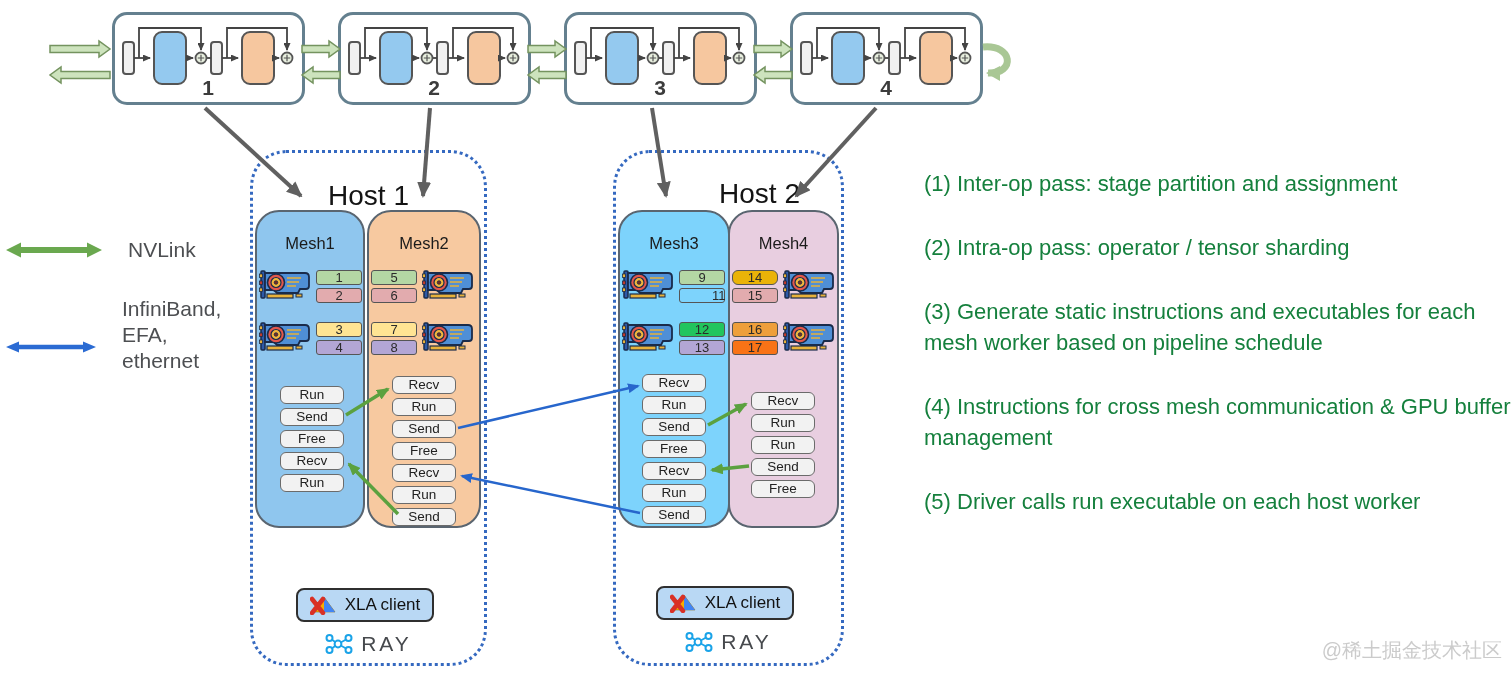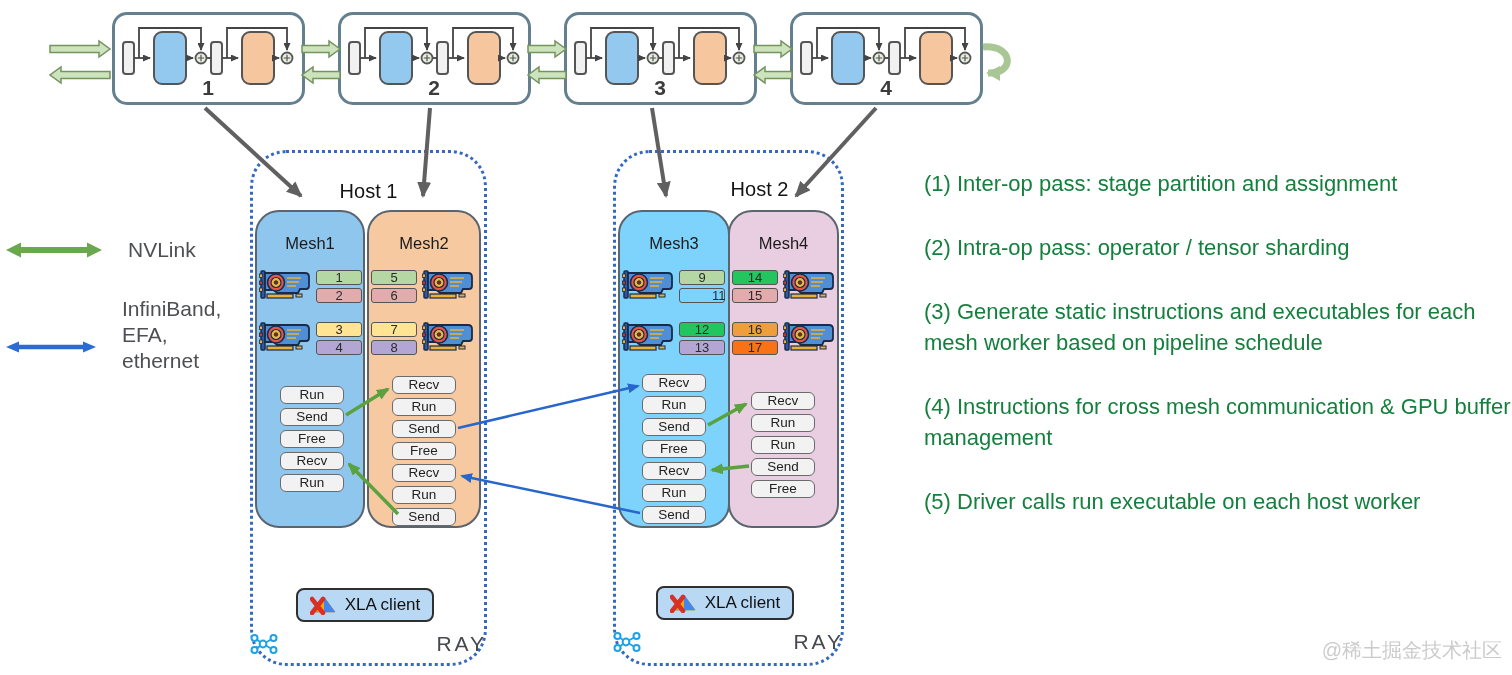--- a/index.html
+++ b/index.html
@@ -19,21 +19,21 @@
     position:absolute; left:50%; bottom:2px; transform:translateX(-54%);
     font-size:21px; font-weight:bold; color:#3c3c3c;
   }
 
   
   .host-box {
     position:absolute; top:150px; height:516px;
     border:3.5px dotted #3569c0; border-radius:36px; background:transparent;
   }
   .host-title {
-    position:absolute; text-align:center; font-size:20px; color:#141414;
+    position:absolute; text-align:center; font-size:28px; color:#141414;
   }
 
   
   .mesh {
     position:absolute; top:210px; height:318px;
     border:2px solid #5a6570; border-radius:24px;
   }
   .mesh-title { text-align:center; margin-top:22px; font-size:16.5px; color:#1b1b1b; }
 
   .gpu-row { position:absolute; display:flex; align-items:center; gap:5px; }
@@ -51,21 +51,21 @@
     text-align:center; font-size:13.5px; color:#222;
   }
 
   .xla-btn {
     position:absolute; width:138px; height:34px;
     background:#b9d8f4; border:2px solid #2f2f2f; border-radius:8px;
     display:flex; align-items:center; justify-content:center; gap:9px;
     font-size:17px; color:#111;
   }
   .ray-row {
-    position:absolute; display:flex; align-items:center; justify-content:space-between; gap:8px;
+    position:absolute; display:flex; align-items:center; justify-content:center; gap:8px;
   }
   .ray-label { font-size:21px; letter-spacing:3px; color:#46494d; }
 
   
   .legend-row { position:absolute; display:flex; align-items:center; gap:26px; }
   .legend-label { font-size:21px; color:#4d4f52; }
   .legend-lines { font-size:21px; color:#4d4f52; line-height:26px; }
 
   
   .annotations { position:absolute; left:924px; top:168px; width:588px; }
@@ -242,21 +242,21 @@
       <div class="chip" style="background: #22c55e;">12</div>
       <div class="chip" style="background: rgb(179, 166, 213);">13</div>
     </div>
   </div>
 
   <div class="gpu-row reverse" style="left:732px;top:268px">
     <svg width="52" height="36">
         <use href="#gpu-icon-sym"></use>
       </svg>
     <div class="chips">
-      <div class="chip" style="background: #22c55e;">14</div>
+      <div class="chip" style="background: #eab308; border-radius: 6px;">14</div>
       <div class="chip" style="background: rgb(226, 171, 174);">15</div>
     </div>
   </div>
   <div class="gpu-row reverse" style="left:732px;top:320px">
     <svg width="52" height="36">
         <use href="#gpu-icon-sym"></use>
       </svg>
     <div class="chips">
       <div class="chip" style="background: rgb(238, 159, 59);">16</div>
       <div class="chip" style="background: #f97316;">17</div>

